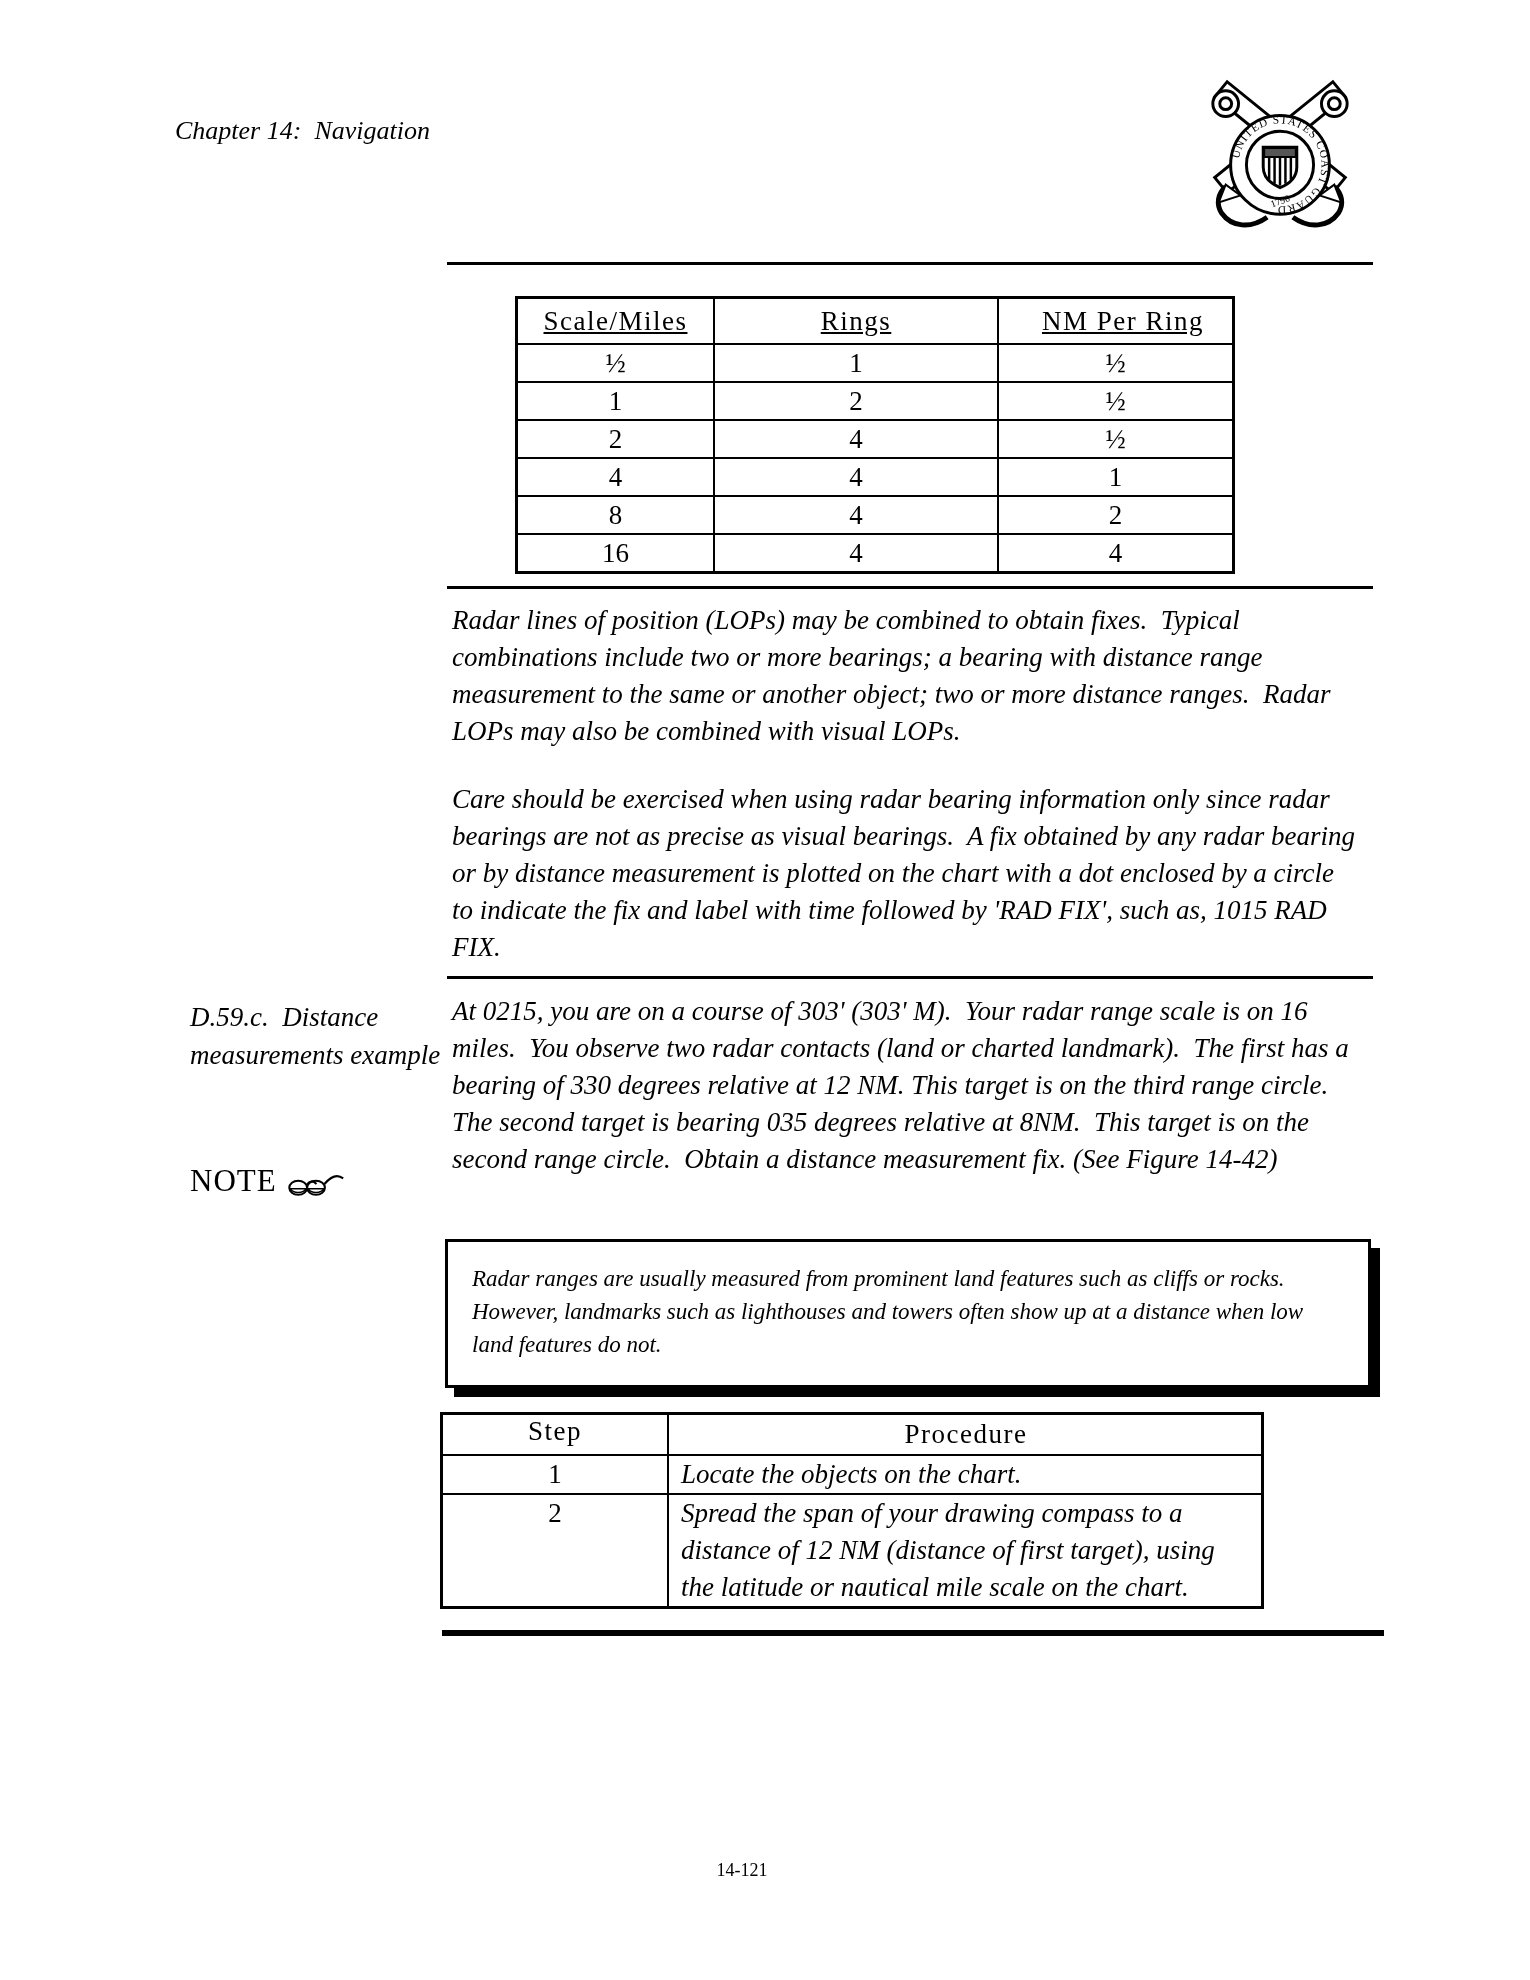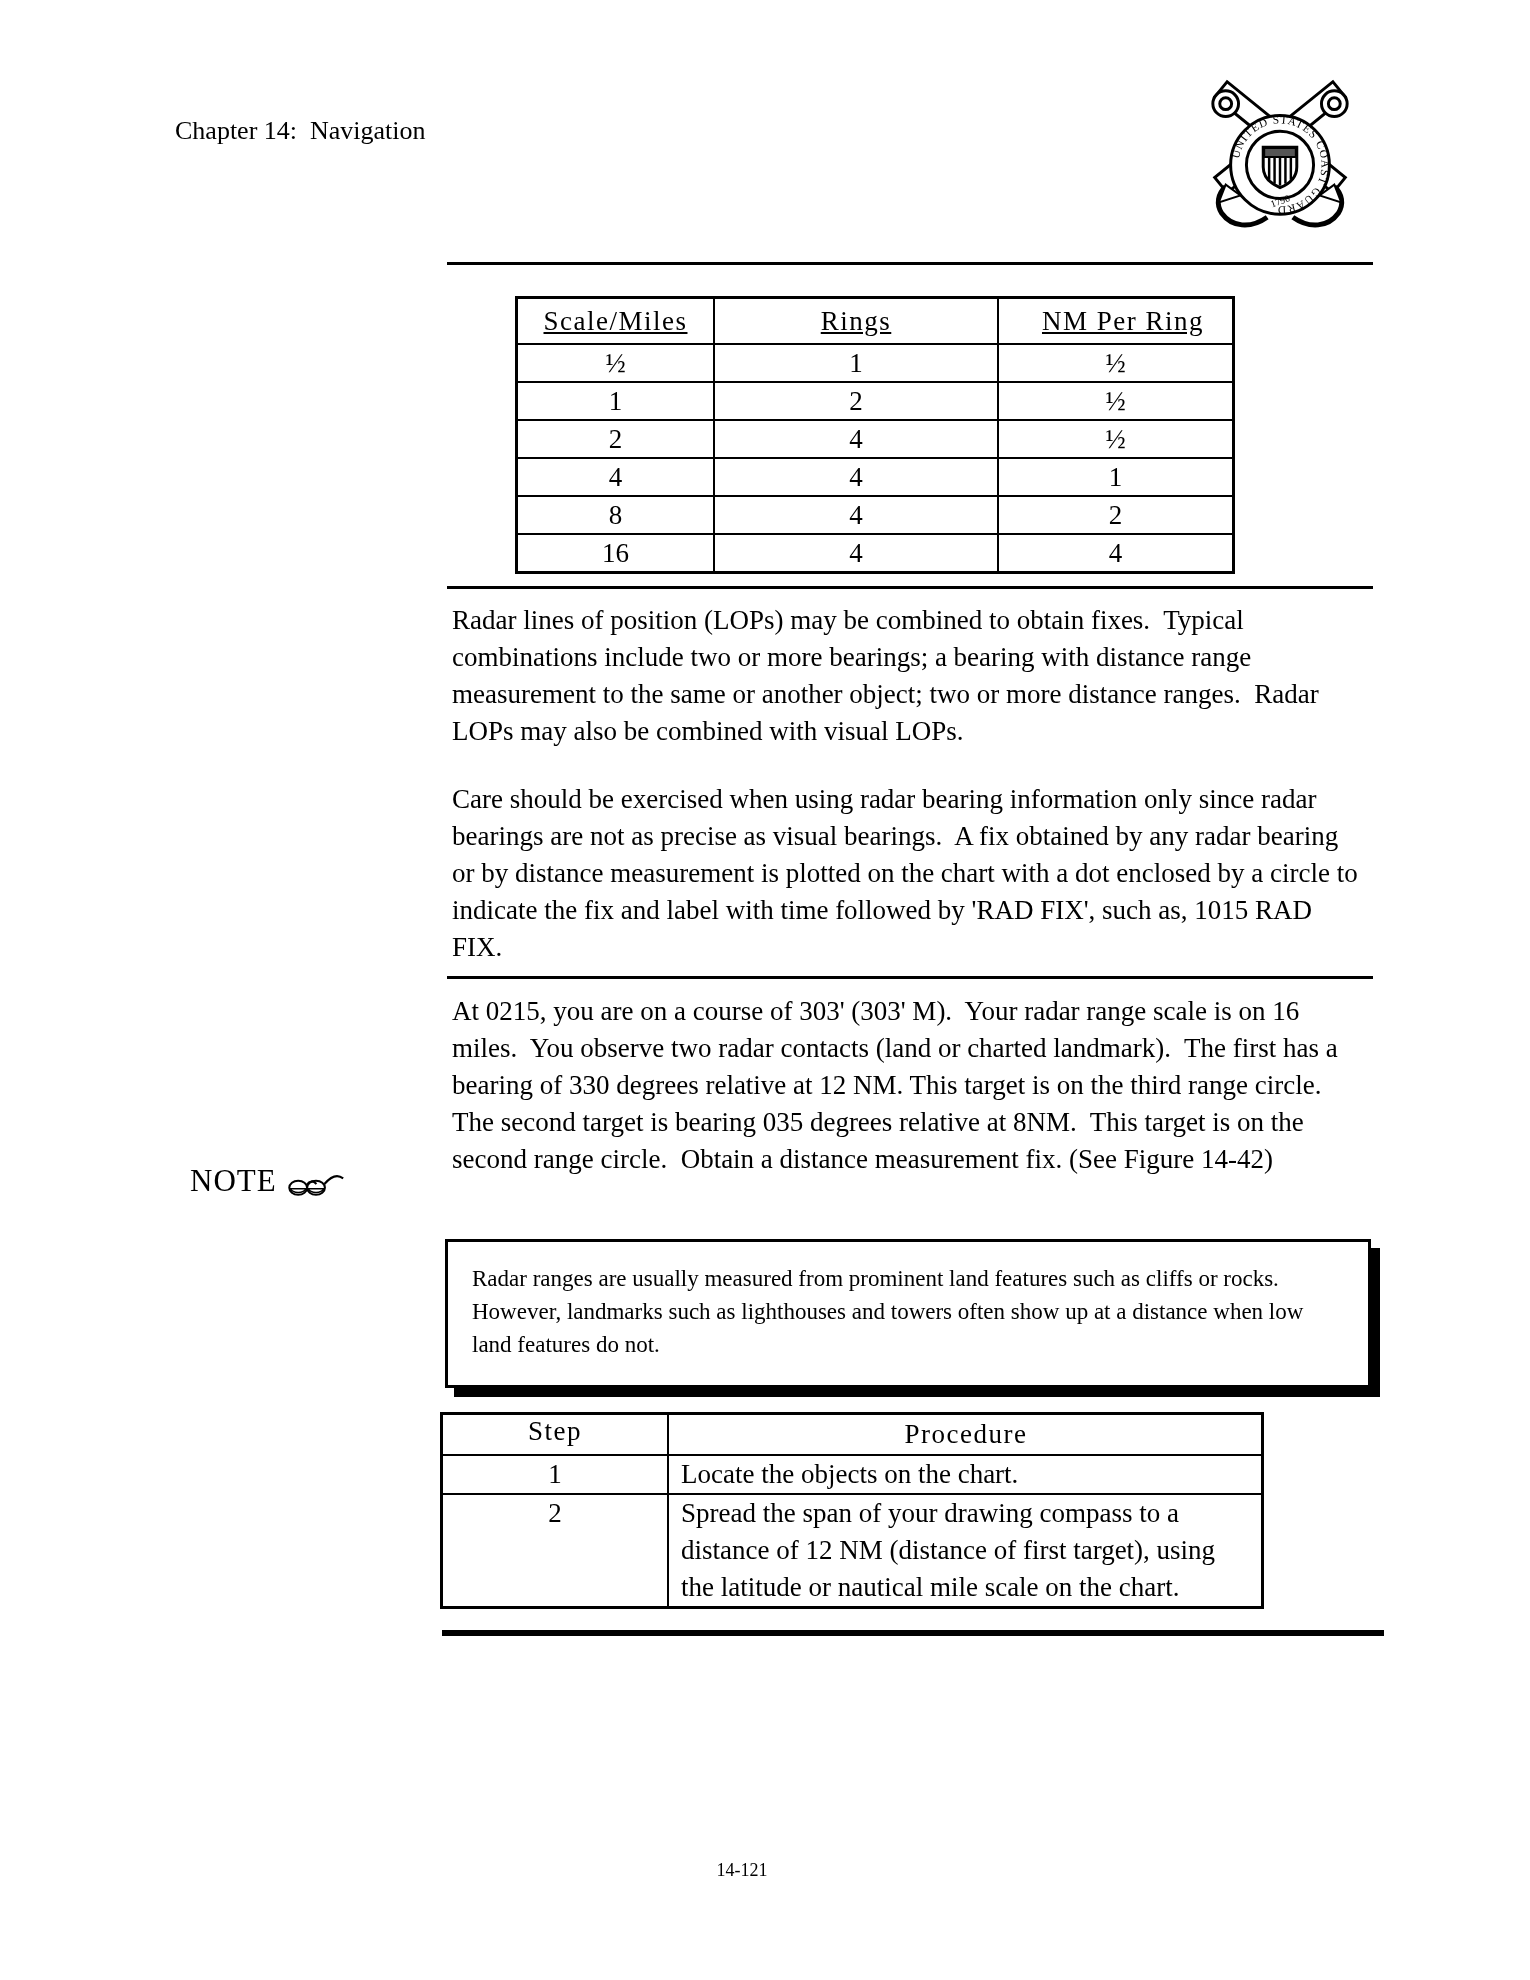--- a/index.html
+++ b/index.html
@@ -1,18 +1,18 @@
 <!DOCTYPE html>
 <html><head>
 <meta charset="utf-8">
 <style>
   html,body{margin:0;padding:0;background:#fff;}
   body{width:1530px;height:1980px;font-family:"Liberation Serif",serif;color:#000;}
   .page{position:relative;width:1530px;height:1980px;background:#fff;overflow:hidden;}
-  .prewrap{white-space:pre-wrap;}
+  .prewrap{white-space:pre-wrap;font-style:italic;}
 
   #chapter-header{position:absolute;left:175px;top:116px;font-size:26px;}
 
   #emblem{position:absolute;left:1196px;top:78px;width:168px;height:158px;}
 
   .hrule{position:absolute;left:447px;width:926px;height:3px;background:#000;}
   #rule-top{top:262px;}
   #rule-2{top:586px;}
   #rule-3{top:976px;}
   #rule-bottom{top:1630px;left:442px;width:942px;height:6px;}
@@ -155,20 +155,21 @@
 
   <div class="hrule" id="rule-2"></div>
 
   <div class="body-col" id="body-b">
     <p class="prewrap">Radar lines of position (LOPs) may be combined to obtain fixes.  Typical combinations include two or more bearings; a bearing with distance range measurement to the same or another object; two or more distance ranges.  Radar LOPs may also be combined with visual LOPs.</p>
     <p class="prewrap">Care should be exercised when using radar bearing information only since radar bearings are not as precise as visual bearings.  A fix obtained by any radar bearing or by distance measurement is plotted on the chart with a dot enclosed by a circle to indicate the fix and label with time followed by 'RAD FIX', such as, 1015 RAD FIX.</p>
   </div>
 
   <div class="hrule" id="rule-3"></div>
 
+  <div class="side-label prewrap" id="label-c">D.59.c.  Distance measurements example</div>
   <div class="body-col" id="body-c">
     <p class="prewrap">At 0215, you are on a course of 303' (303' M).  Your radar range scale is on 16 miles.  You observe two radar contacts (land or charted landmark).  The first has a bearing of 330 degrees relative at 12 NM. This target is on the third range circle.  The second target is bearing 035 degrees relative at 8NM.  This target is on the second range circle.  Obtain a distance measurement fix. (See Figure 14-42)</p>
   </div>
 
   <div id="note-row">
     <span id="note-label">NOTE</span>
     <svg id="glasses" viewBox="0 0 64 34" aria-hidden="true">
       <g fill="none" stroke="#000" stroke-width="2.2">
         <ellipse cx="13" cy="21" rx="9.5" ry="7.5"></ellipse>
         <ellipse cx="32" cy="21" rx="9.5" ry="7.5"></ellipse>

